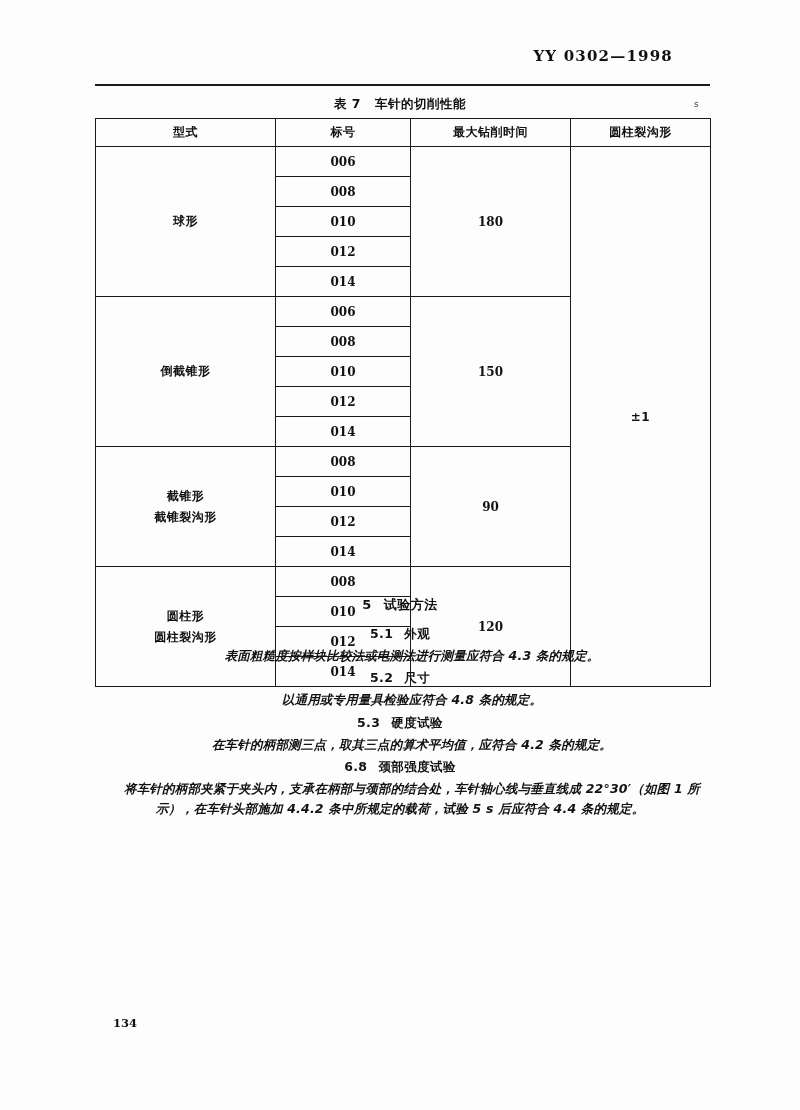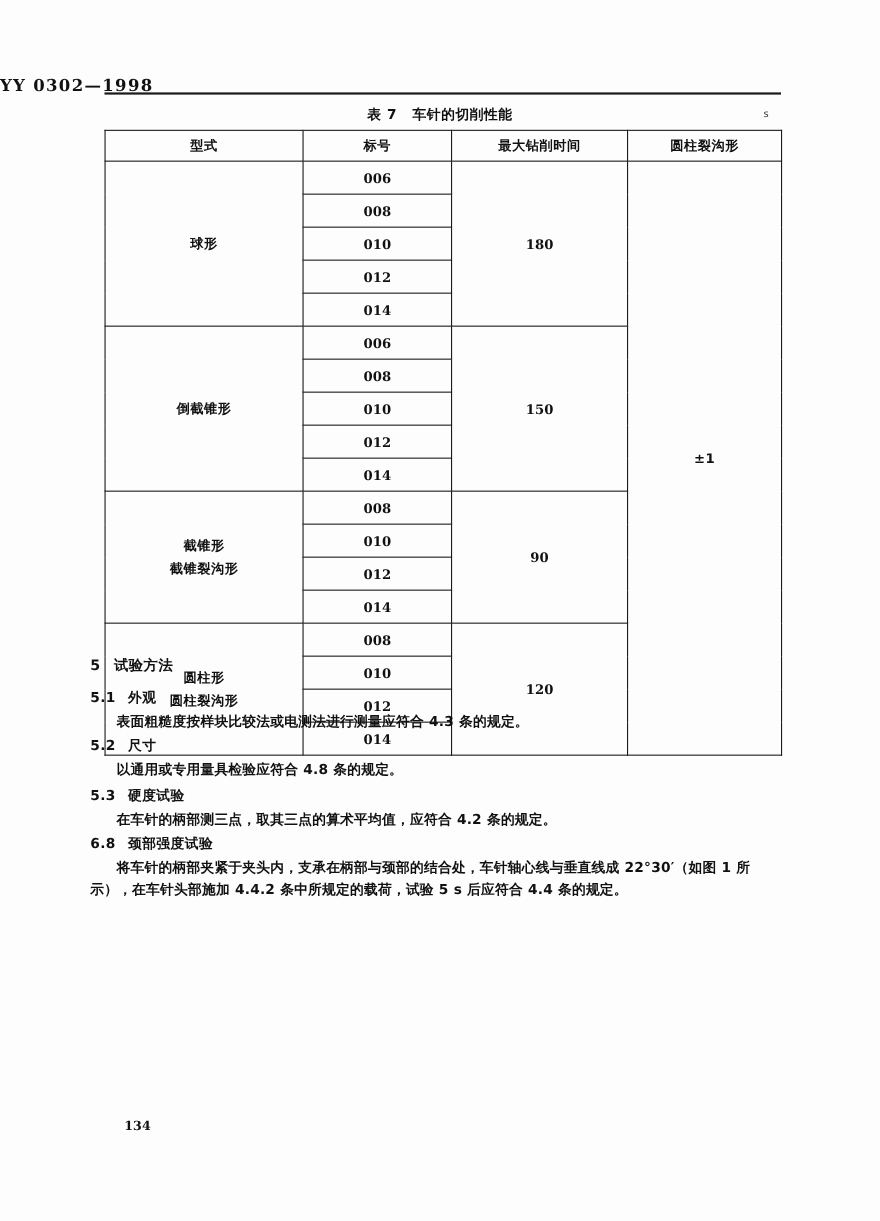--- a/index.html
+++ b/index.html
@@ -32,23 +32,23 @@
     opacity: 0.95;
     user-select: none;
     pointer-events: none;
     z-index: 1;
   }
 
   
   #doc-header {
     position: absolute;
     left: 0;
-    top: 68px;
+    top: 46px;
     width: 673px;
-    text-align: left;
+    text-align: right;
     z-index: 3;
   }
   #doc-header .std-code {
     font-family: "DejaVu Serif", "Liberation Serif", serif;
     font-size: 15px;
     font-weight: bold;
     letter-spacing: 1.2px;
   }
   #header-rule {
     position: absolute;
@@ -135,20 +135,21 @@
   }
   .group-top > td { border-top: 1.6px solid #1a1a1a; }
 
   
   #body-text {
     position: absolute;
     left: 82px;
     top: 596px;
     width: 636px;
     z-index: 3;
+    text-align: center;
   }
   .clause-h1 {
     font-size: 13px;
     font-weight: bold;
     letter-spacing: 0.5px;
     margin: 0 0 12px 0;
   }
   .clause-h1 .num { display: inline-block; margin-right: 12px; }
   .clause-h2 {
     font-size: 12.5px;
@@ -157,20 +158,21 @@
     margin: 0 0 3px 0;
   }
   .clause-h2 .num { display: inline-block; margin-right: 11px; }
   .clause-p {
     font-size: 12.5px;
     font-weight: bold;
     letter-spacing: 0.2px;
     line-height: 1.62;
     margin: 0 0 4px 0;
     text-indent: 24px;
+    font-style: italic;
   }
   .clause-block { margin-bottom: 3px; }
 
   
   #page-number {
     position: absolute;
     left: 113px;
     top: 1016px;
     font-family: "DejaVu Serif", "Liberation Serif", serif;
     font-size: 11.5px;

